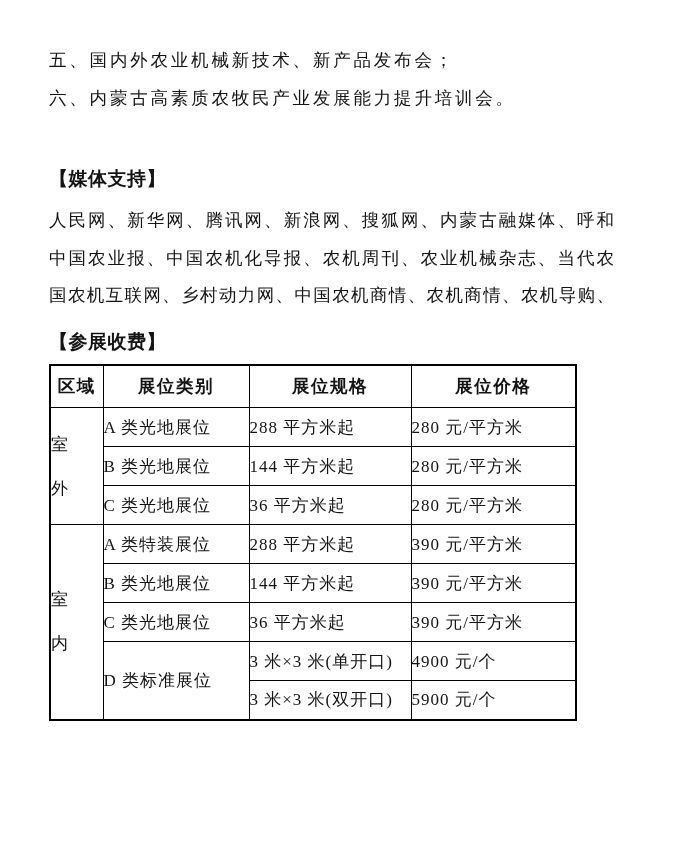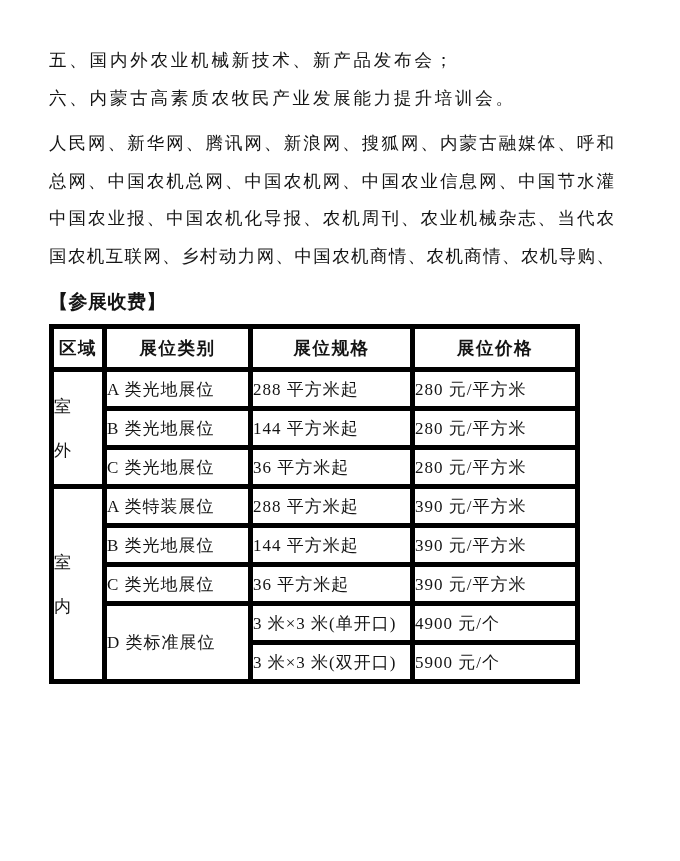--- a/index.html
+++ b/index.html
@@ -49,21 +49,21 @@
     text-align-last: left;
   }
   table.fees {
     margin-top: 7px;
     border-collapse: collapse;
     table-layout: fixed;
     width: 526px;
     border: 2px solid #000;
   }
   table.fees th, table.fees td {
-    border: 5px solid #000000;
+    border: 1px solid #000000;
     padding: 0;
     vertical-align: middle;
     font-size: 17px;
     letter-spacing: 1px;
     overflow: hidden;
     white-space: nowrap;
   }
   table.fees th {
     font-weight: bold;
     font-size: 17.5px;
@@ -76,24 +76,24 @@
   .region-stack span + span { margin-top: 25px; }
 </style>
 </head>
 <body>
 
 <div class="page">
 
   <p class="list-line">五、国内外农业机械新技术、新产品发布会；</p>
   <p class="list-line">六、内蒙古高素质农牧民产业发展能力提升培训会。</p>
 
+  <h2 class="section-heading heading-media">【媒体支持】</h2>
 
   <div class="para">
     <div class="jline">人民网、新华网、腾讯网、新浪网、搜狐网、内蒙古融媒体、呼和</div>
-    <div class="jline">总网、中国农机总网、中国农机网、中国农业信息网、中国节水灌</div>
     <div class="jline">中国农业报、中国农机化导报、农机周刊、农业机械杂志、当代农</div>
     <div class="jline">国农机互联网、乡村动力网、中国农机商情、农机商情、农机导购、</div>
   </div>
 
   <h2 class="section-heading heading-fees">【参展收费】</h2>
 
   <table class="fees">
     <colgroup>
       <col style="width:53px">
       <col style="width:146px">

